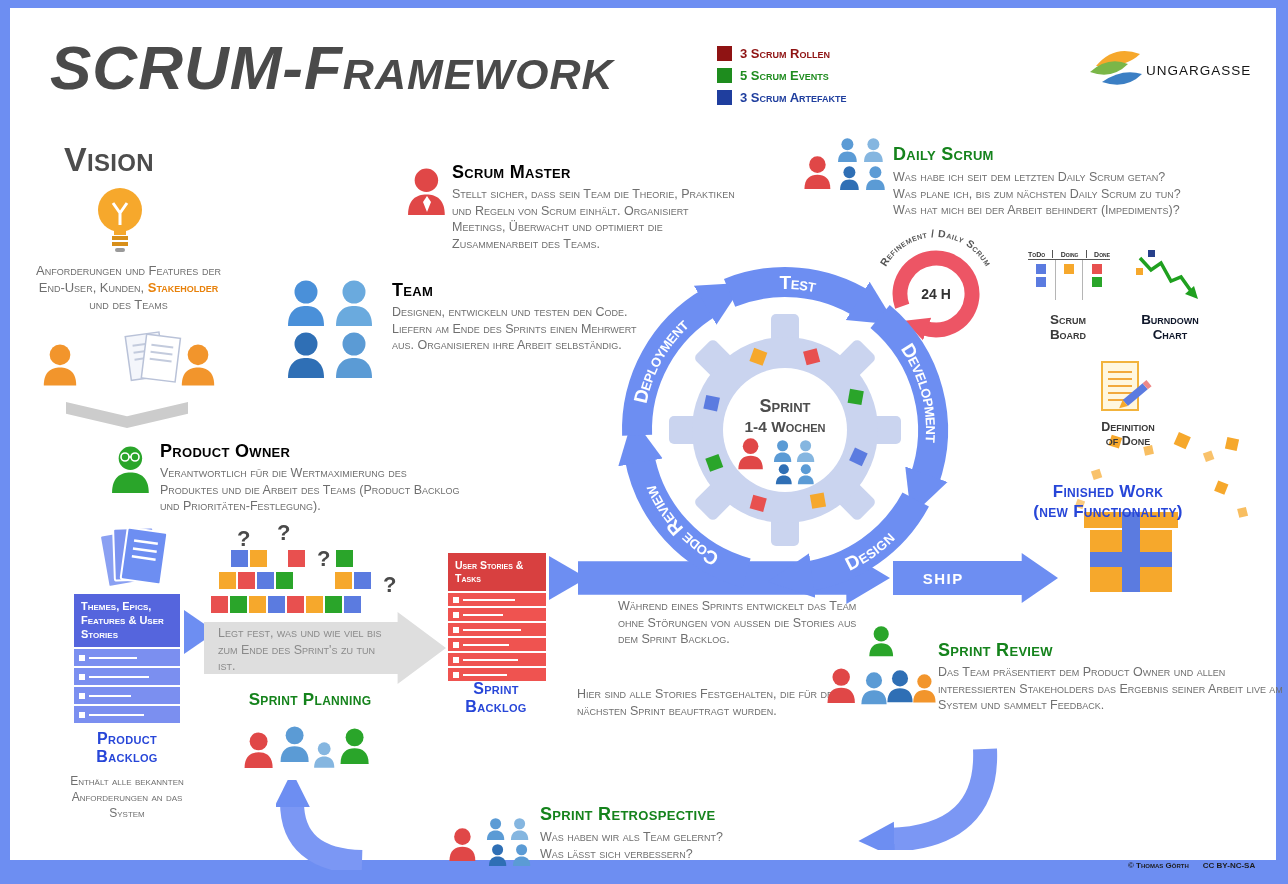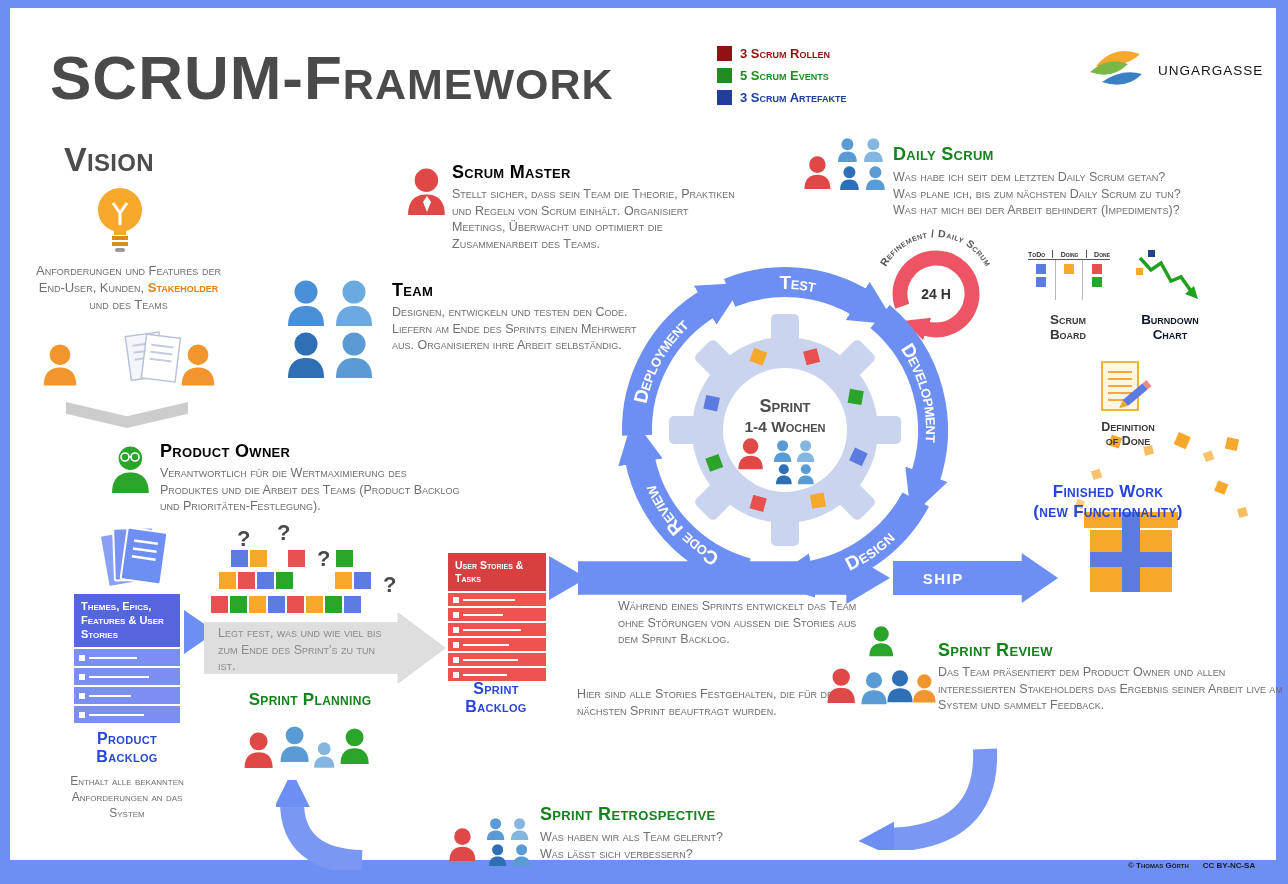--- a/index.html
+++ b/index.html
@@ -9,29 +9,29 @@
   #paper  { position:absolute; left:10px; top:8px; width:1266px; height:852px; background:#ffffff; }
   .abs { position:absolute; }
   .sc  { font-variant:small-caps; }
   .heading { font-weight:bold; font-size:18px; font-variant:small-caps; letter-spacing:.3px; white-space:nowrap; }
   .h-red   { color:#000000; }
   .h-green { color:#15831c; }
   .h-blue  { color:#2746d8; }
   .body-text { font-size:12.5px; color:#6f6f6f; line-height:1.32; font-variant:small-caps; }
   .center { text-align:center; }
   
-  #title { left:50px; top:42px; color:#4a4a4a; white-space:nowrap; }
+  #title { left:50px; top:32px; color:#4a4a4a; white-space:nowrap;font-style:italic; }
   #title .t1 { font-size:62px; font-weight:800; letter-spacing:1px; }
   #title .t2 { font-size:62px; font-weight:700; font-variant:small-caps; letter-spacing:1px; }
   
   .legend-row { display:flex; align-items:flex-end; gap:8px; margin-bottom:7px; }
   .lsw { width:15px; height:15px; flex:0 0 auto; }
   .legend-label { font-size:13px; font-weight:bold; font-variant:small-caps; white-space:nowrap; }
   
-  #logo { display:flex; align-items:center; gap:16px; }
+  #logo { display:flex; align-items:center; gap:4px; }
   #logo span { font-size:13.5px; letter-spacing:1px; color:#151515; }
   
   .panel { width:100%; }
   .panel-head { color:#fff; font-weight:bold; font-size:11px; line-height:1.25; font-variant:small-caps; padding:6px 7px; }
   .panel-row { display:flex; align-items:center; gap:4px; padding-left:5px; margin-top:2px; }
   .panel-row .mk { width:6px; height:6px; background:#fff; flex:0 0 auto; }
   .panel-row .ln { height:2.5px; background:#fff; }
   .pb-head { background:#5565dd; }
   .pb-row  { background:#7b8ff0; height:17px; }
   .sb-head { background:#d84040; }

